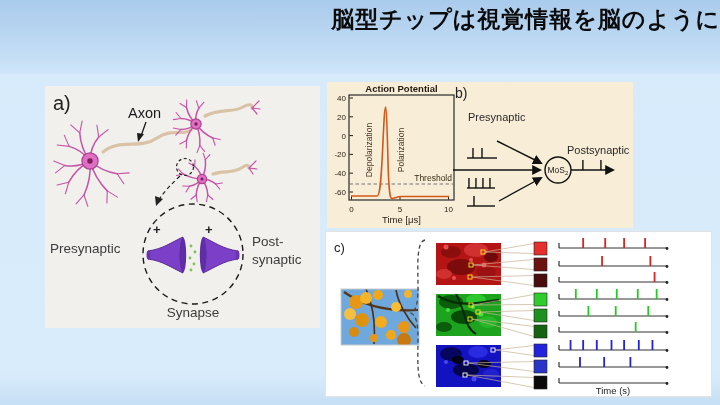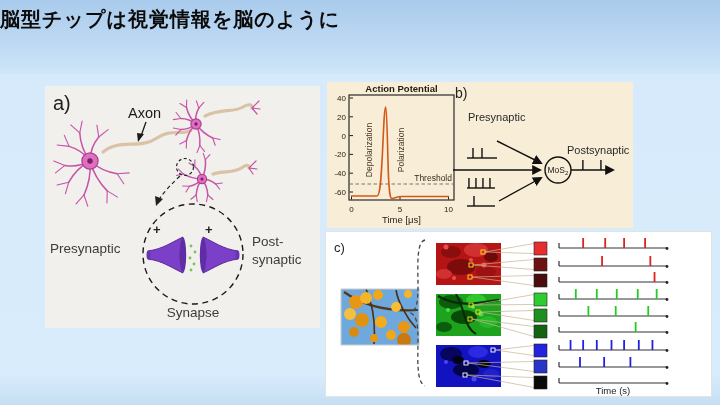--- a/index.html
+++ b/index.html
@@ -1,22 +1,22 @@
 <!DOCTYPE html>
 <html><head>
 <meta charset="utf-8">
 <style>
   html,body{margin:0;padding:0;}
   .slide{position:relative;width:720px;height:405px;overflow:hidden;
     background:linear-gradient(180deg,#d7eafb 0%,#d9ecfc 92%,#c6dff4 100%);
     font-family:"Liberation Sans","DejaVu Sans",sans-serif;}
   .title-band{position:absolute;left:0;top:0;width:720px;height:74px;
     background:linear-gradient(180deg,#a9cbec 0%,#c2dcf4 70%,#cfe6f9 100%);}
-  .title{position:absolute;left:0;top:2px;width:720px;text-align:left;
-    font-weight:bold;color:#0b0b0b;font-size:20px;line-height:34px;letter-spacing:1px;}
+  .title{position:absolute;left:0;top:2px;width:720px;text-align:right;
+    font-weight:bold;color:#0b0b0b;font-size:23px;line-height:34px;letter-spacing:1px;}
   .panel{position:absolute;text-decoration:underline;}
   .panel-a{left:45px;top:86px;width:275px;height:242px;background:#f2f0ec;}
   .panel-cream{left:327px;top:82px;width:306px;height:146px;background:#f8eed7;}
   .panel-c{left:325px;top:231px;width:387px;height:166px;background:#ffffff;border:1px solid #e3e3e3;box-sizing:border-box;}
   svg{display:block;}
   text{font-family:"Liberation Sans","DejaVu Sans",sans-serif;}
 </style>
 </head>
 <body>
 

